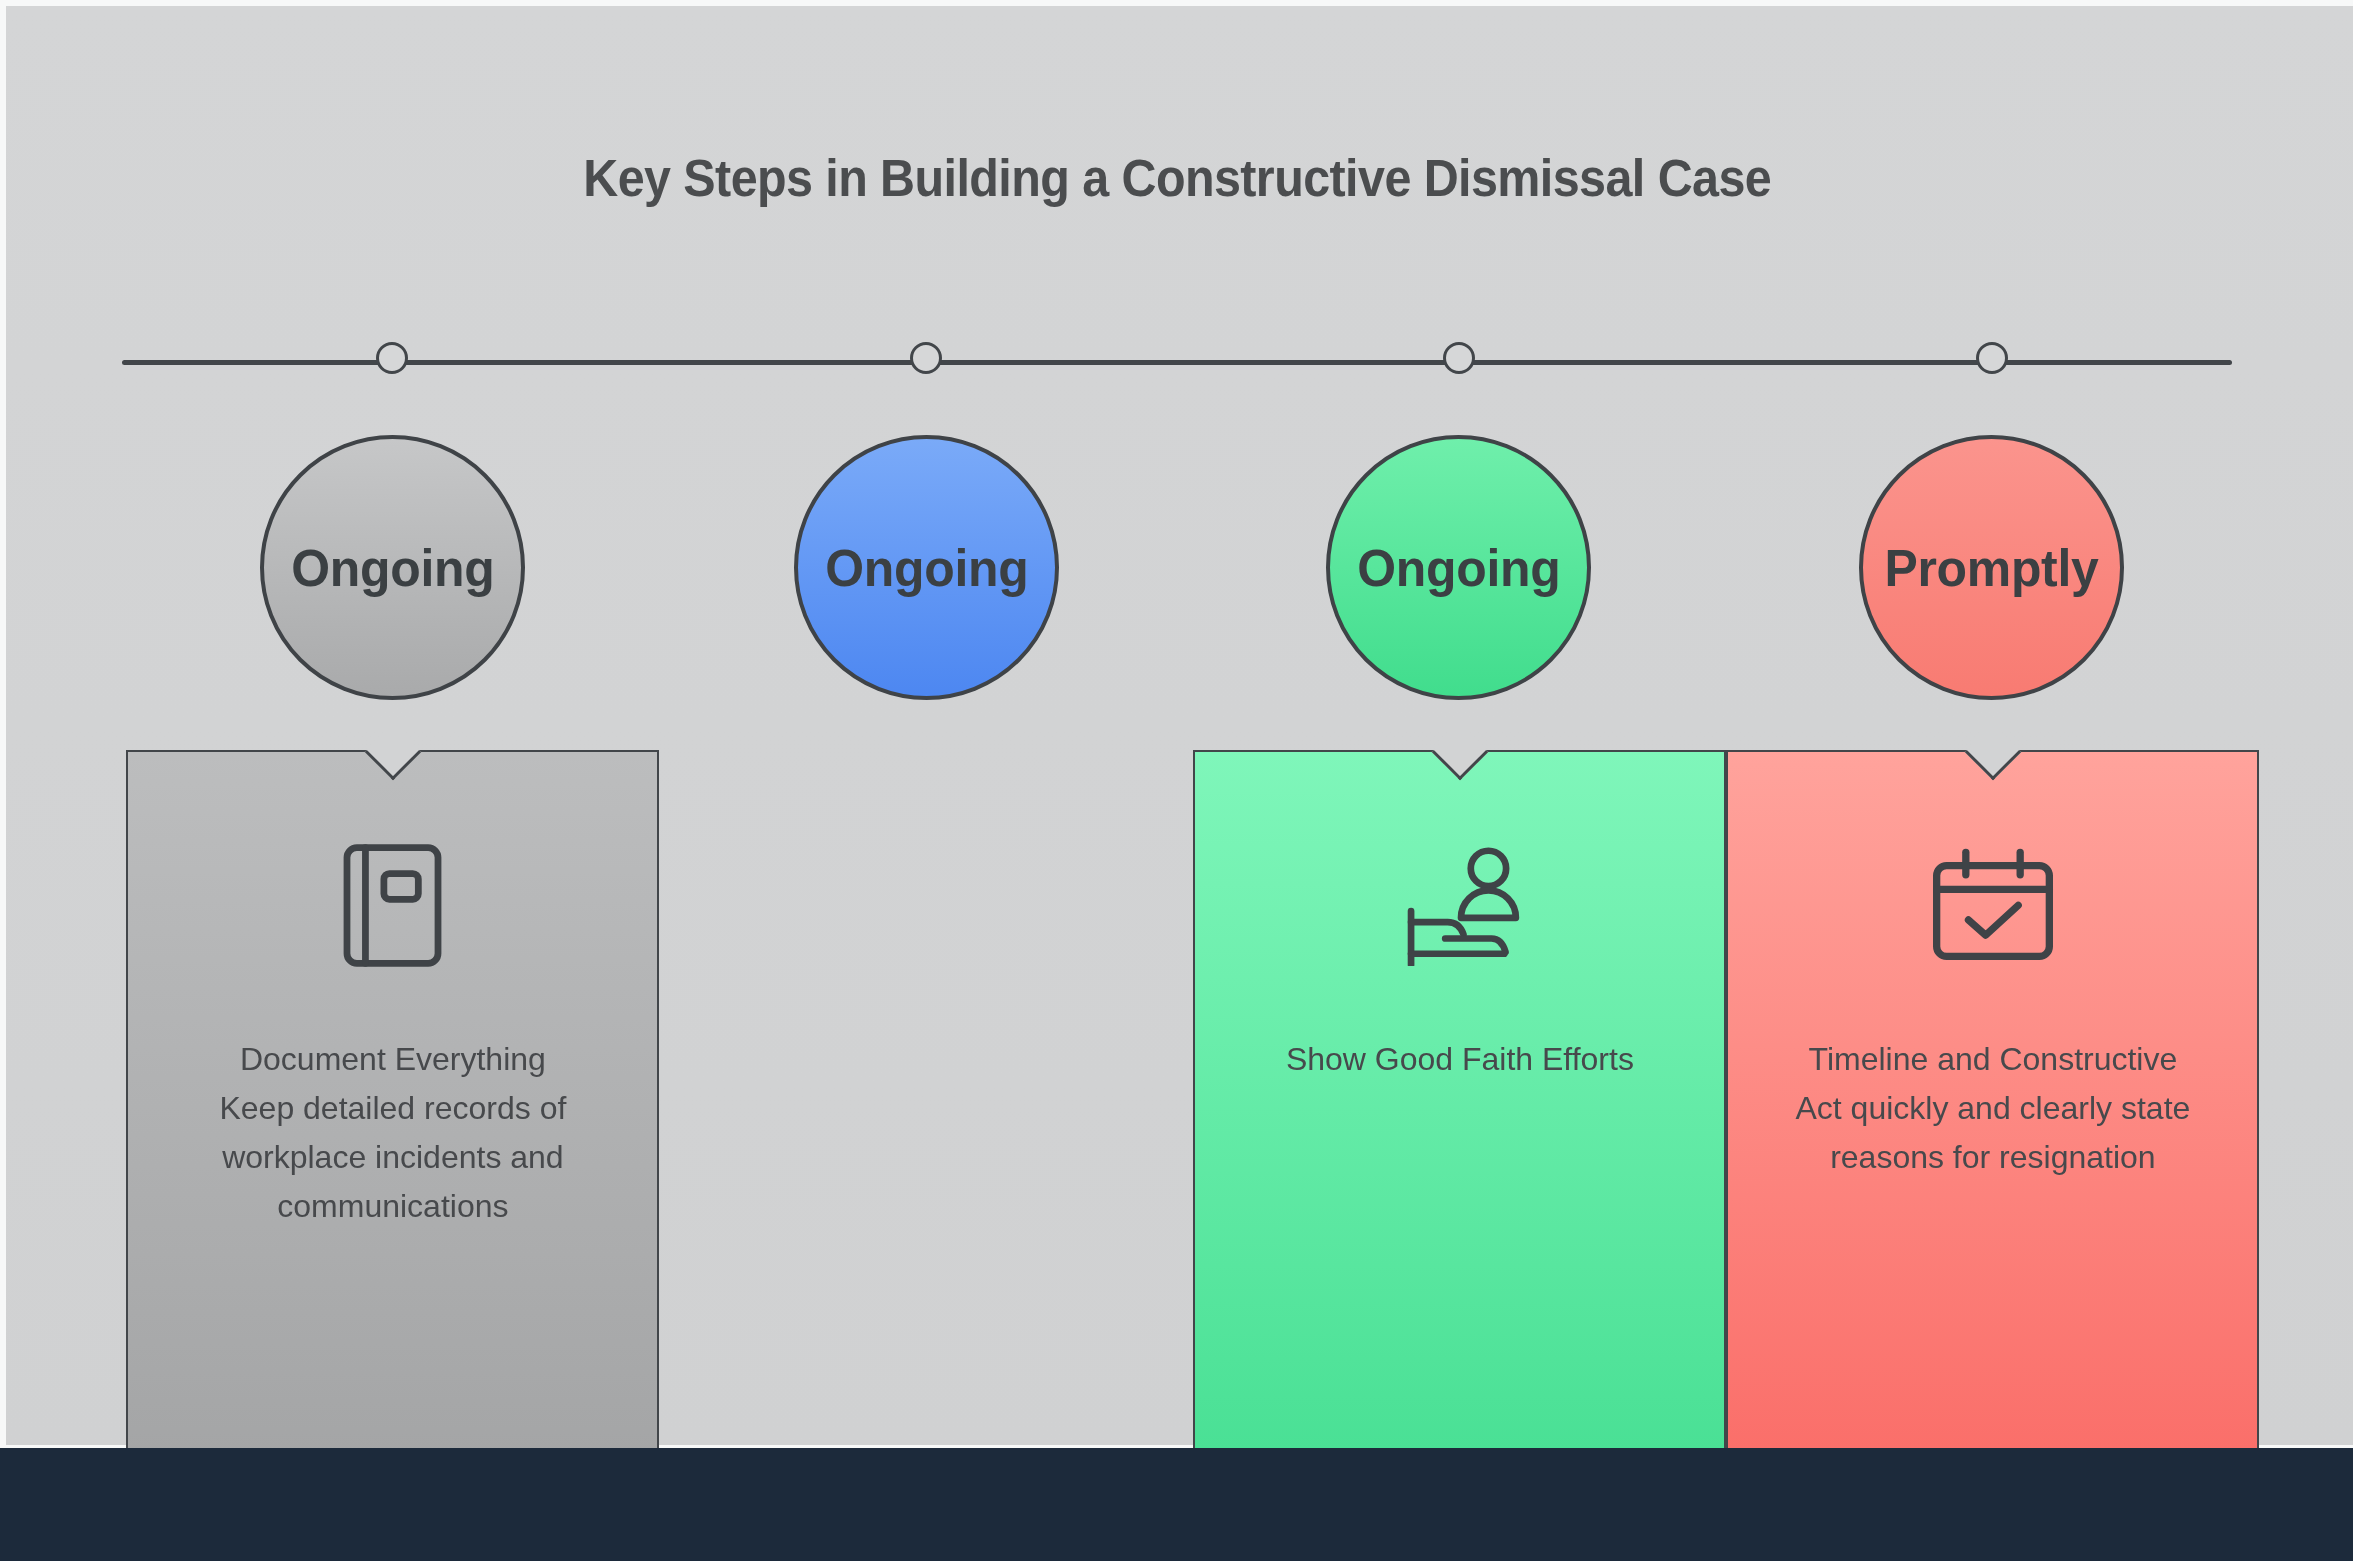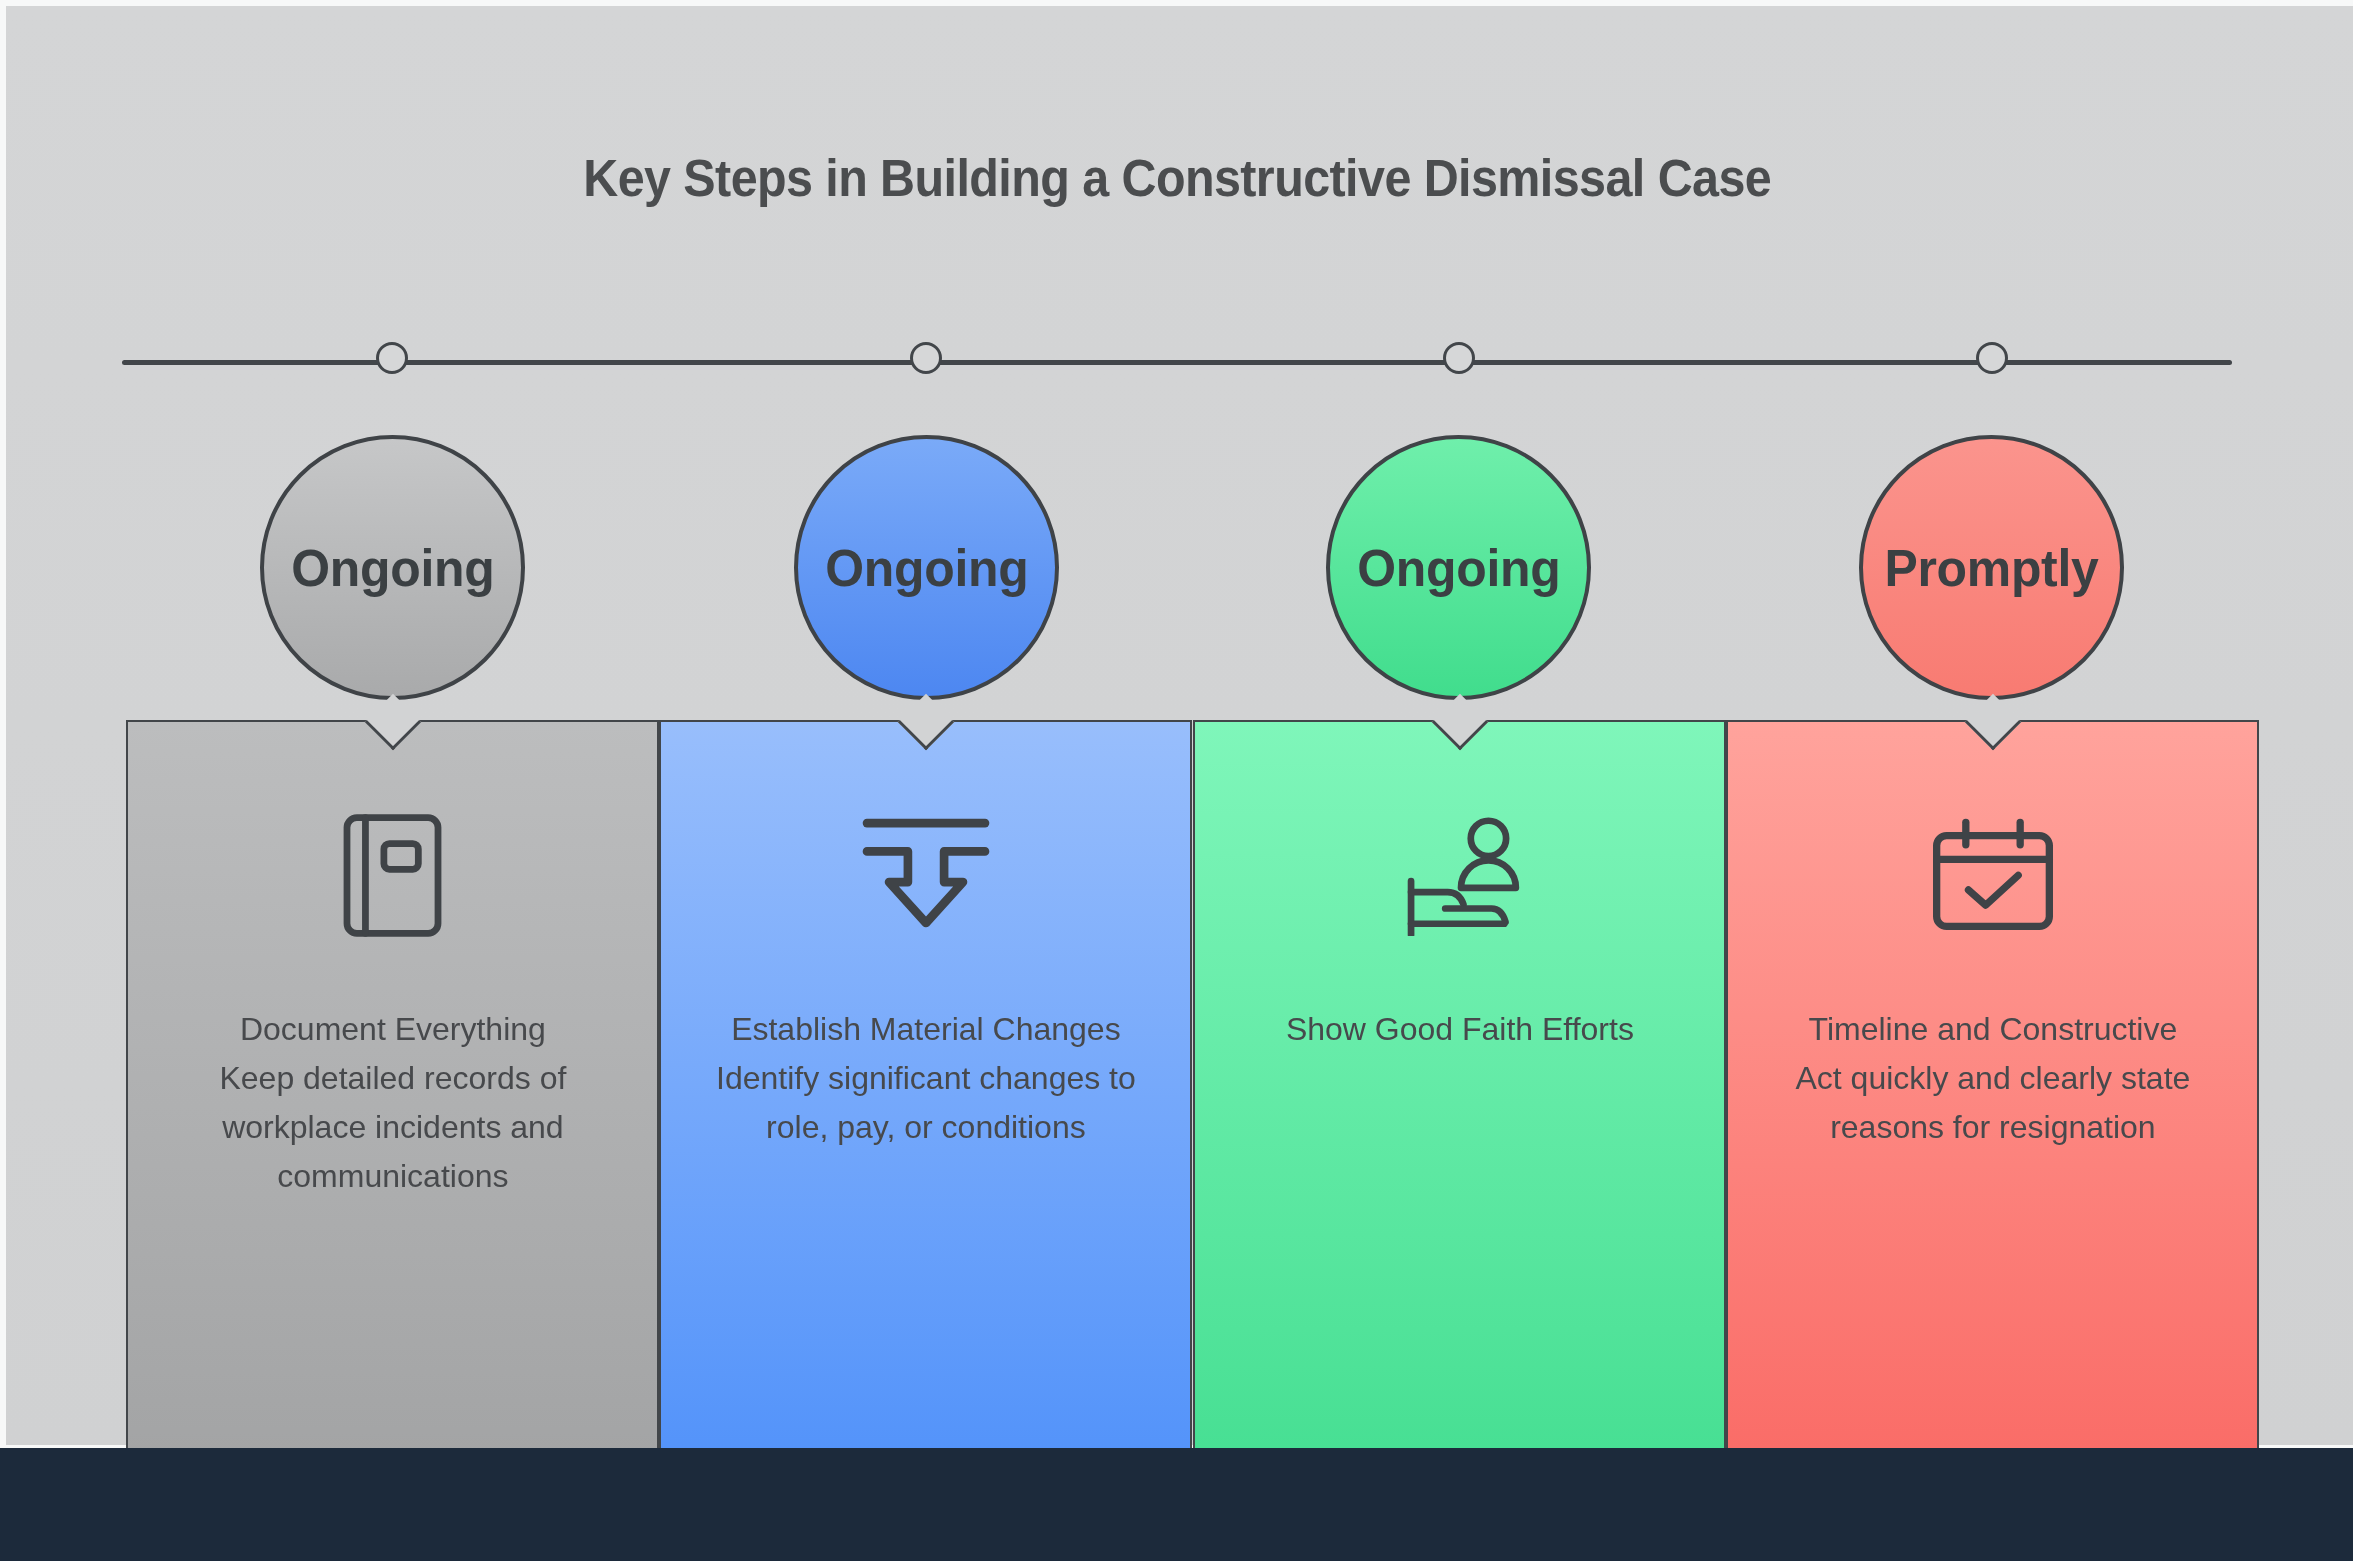--- a/index.html
+++ b/index.html
@@ -36,21 +36,21 @@
     border:4.5px solid #3f4347;box-sizing:border-box;
     display:flex;align-items:center;justify-content:center;
     font-size:52px;font-weight:700;color:#3b4043;letter-spacing:-0.3px;
   }
   .badge-1{left:254px;background:linear-gradient(180deg,#c6c7c8 0%,#a9aaab 100%);}
   .badge-2{left:788px;background:linear-gradient(180deg,#7aaaf8 0%,#4d87f1 100%);}
   .badge-3{left:1320px;background:linear-gradient(180deg,#6fefab 0%,#41dd8d 100%);}
   .badge-4{left:1853px;background:linear-gradient(180deg,#fb948d 0%,#f87b72 100%);}
   .step-badge span{display:inline-block;transform:scaleX(.96);}
   .card{
-    position:absolute;top:714px;width:533px;height:742px;
+    position:absolute;top:744px;width:533px;height:742px;
     border:2.6px solid #42464a;box-sizing:border-box;
   }
   .card-1{left:120px;background:linear-gradient(180deg,#bcbdbe 0%,#a3a4a5 100%);}
   .card-2{left:653px;background:linear-gradient(180deg,#98befc 0%,#5393fa 100%);}
   .card-3{left:1187px;background:linear-gradient(180deg,#7ff6ba 0%,#47df93 100%);}
   .card-4{left:1720px;background:linear-gradient(180deg,#ffa39c 0%,#fa6c67 100%);}
   .notch{
     position:absolute;top:-20px;left:calc(50% - 20px);width:40px;height:40px;
     background:#d2d3d4;transform:rotate(45deg);
     border-right:3.2px solid #42464a;border-bottom:3.2px solid #42464a;
@@ -104,33 +104,20 @@
           <line x1="36" y1="6" x2="36" y2="194"></line>
           <rect x="66" y="48" width="56" height="42" rx="9"></rect>
         </svg>
       </div>
       <div class="card-text">
         <div class="card-title">Document Everything</div>
         <div class="card-body">Keep detailed records of workplace incidents and communications</div>
       </div>
     </div>
 
-    <div class="card card-2">
-      <div class="notch"></div>
-      <div class="card-icon">
-        <svg width="134" height="118" viewBox="0 0 170 150" stroke-width="11">
-          <line x1="10" y1="9" x2="160" y2="9"></line>
-          <path d="M10 45 H62 V84 H38 L85 136 L132 84 H108 V45 H160"></path>
-        </svg>
-      </div>
-      <div class="card-text">
-        <div class="card-title">Establish Material Changes</div>
-        <div class="card-body">Identify significant changes to role, pay, or conditions</div>
-      </div>
-    </div>
 
     <div class="card card-3">
       <div class="card-icon">
         <svg width="131" height="122" viewBox="0 0 215 200" stroke-width="11">
           <circle cx="155" cy="40" r="29"></circle>
           <path d="M110 121 A45 45 0 0 1 200 121 Z"></path>
           <line x1="28" y1="110" x2="28" y2="198"></line>
           <path d="M28 128 H88 Q107 128 114 148"></path>
           <path d="M84 155 H160 Q177 155 183 177"></path>
           <line x1="28" y1="180" x2="181" y2="180"></line>

